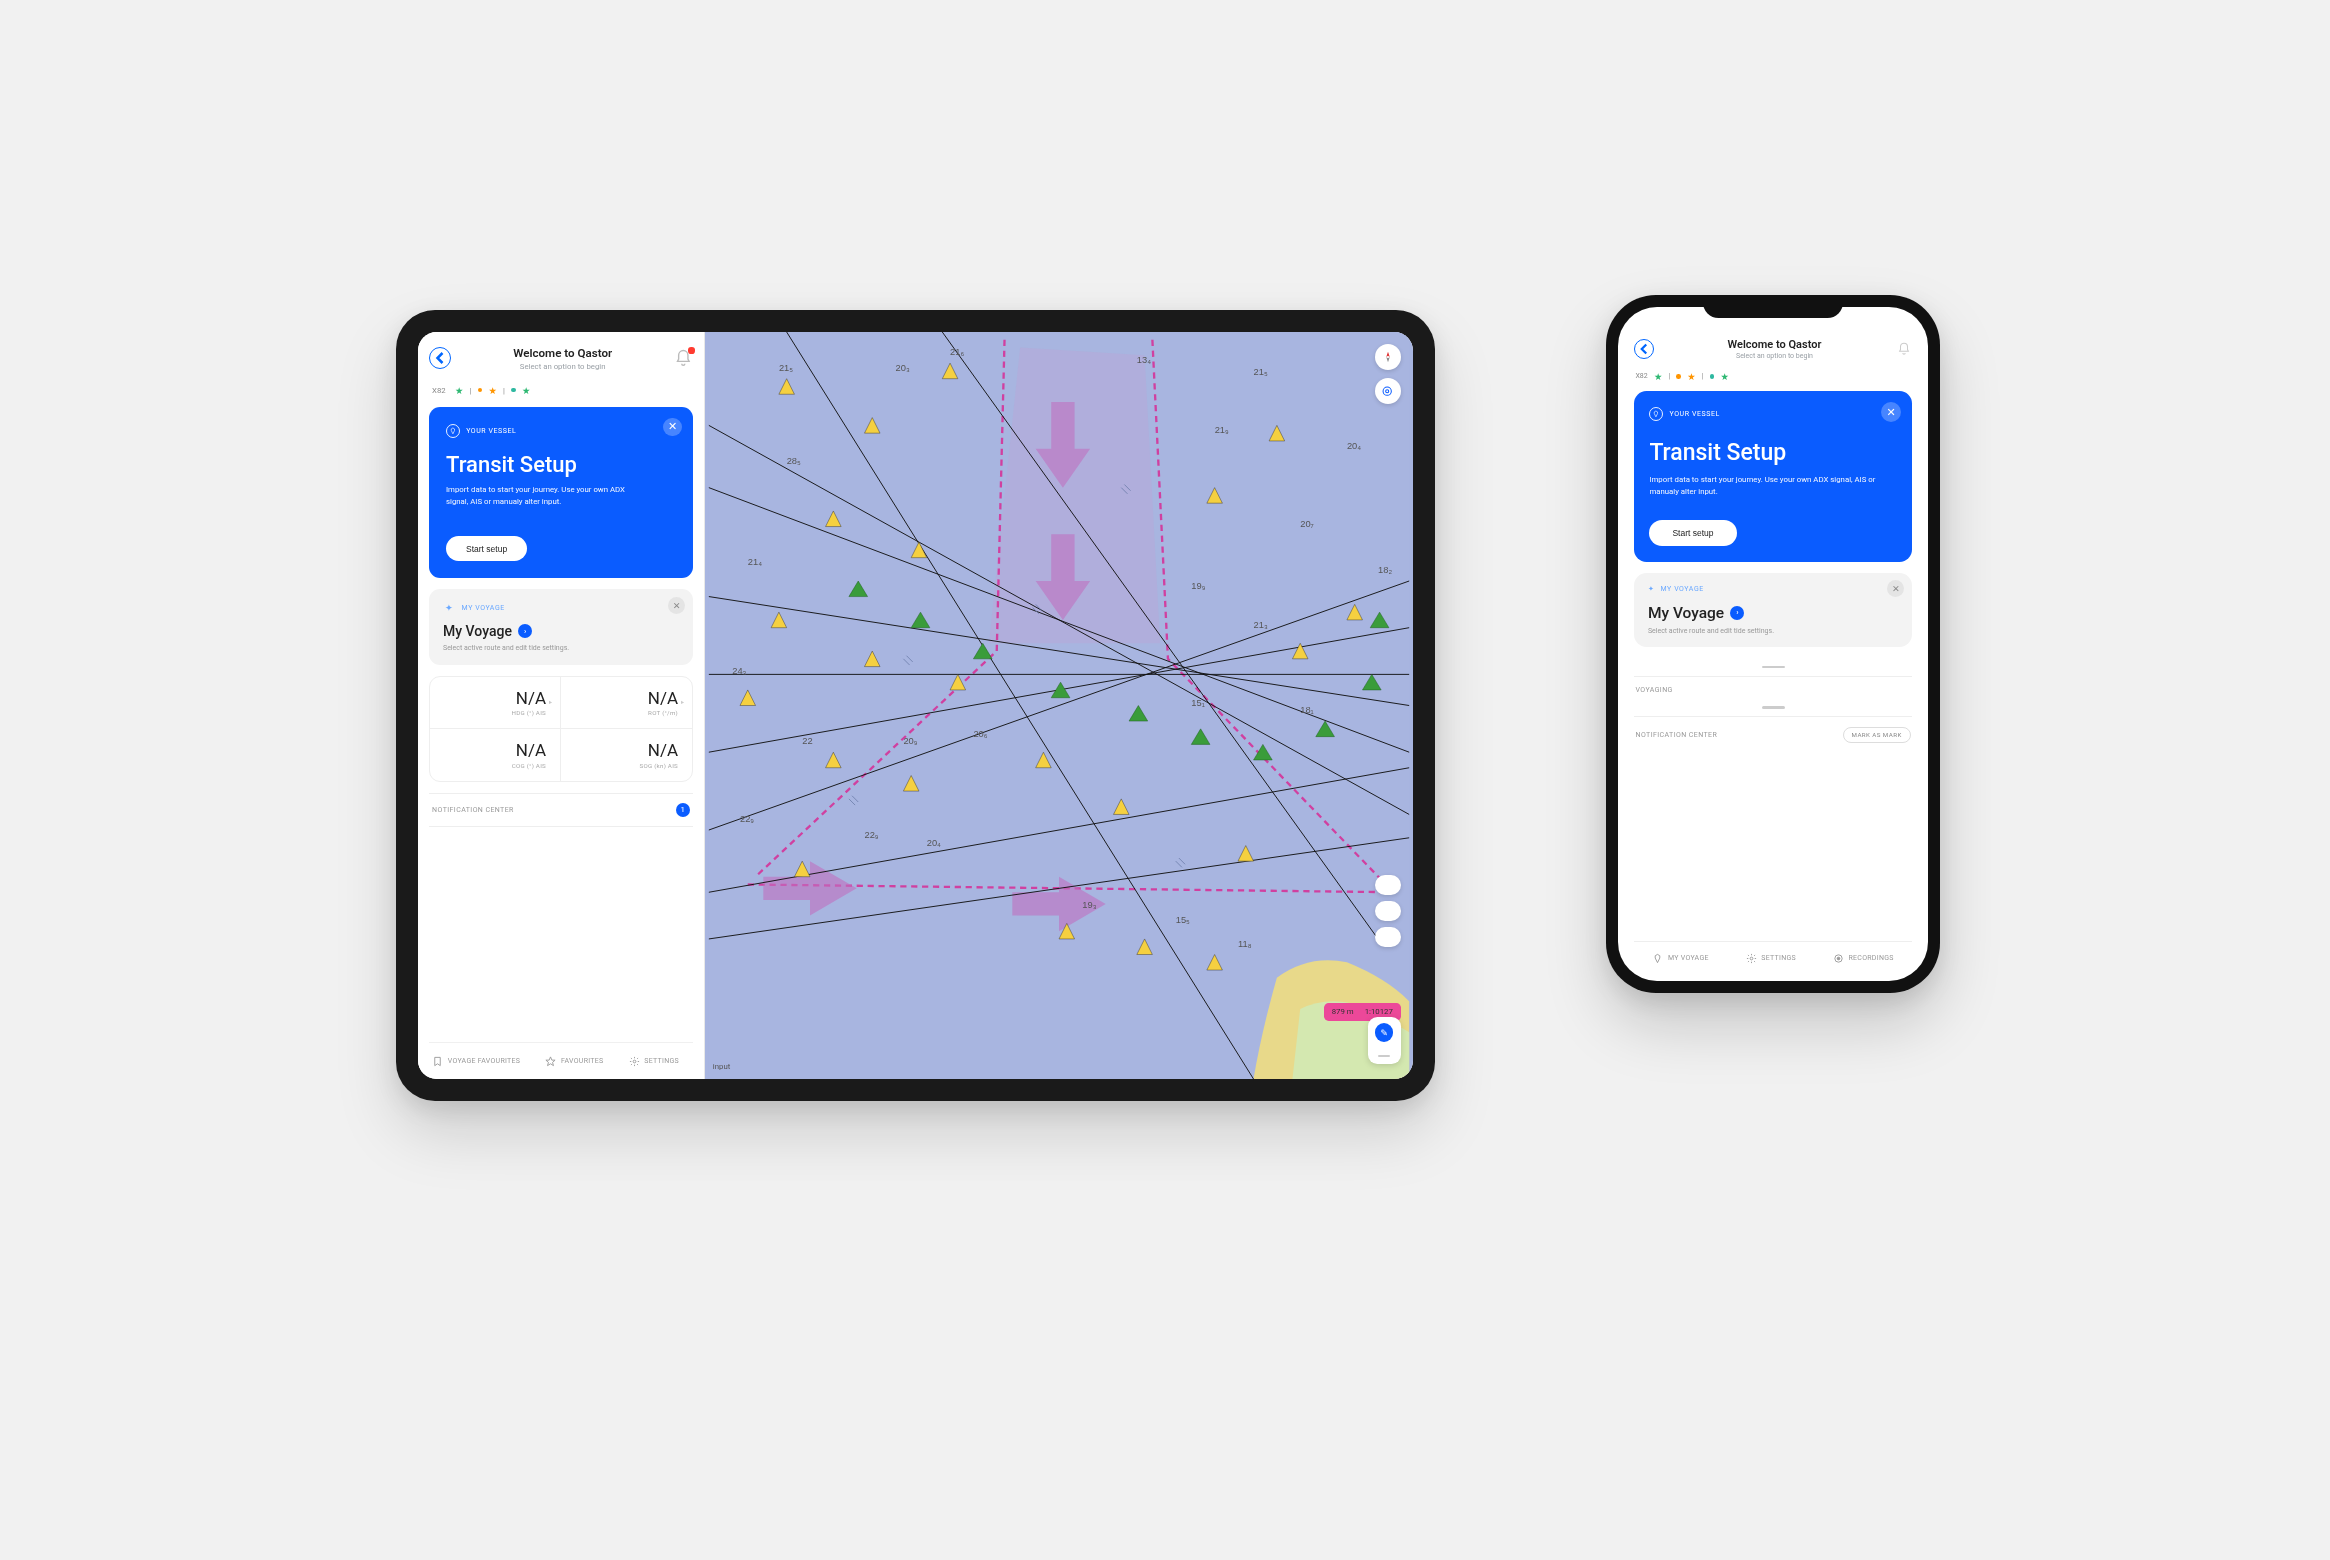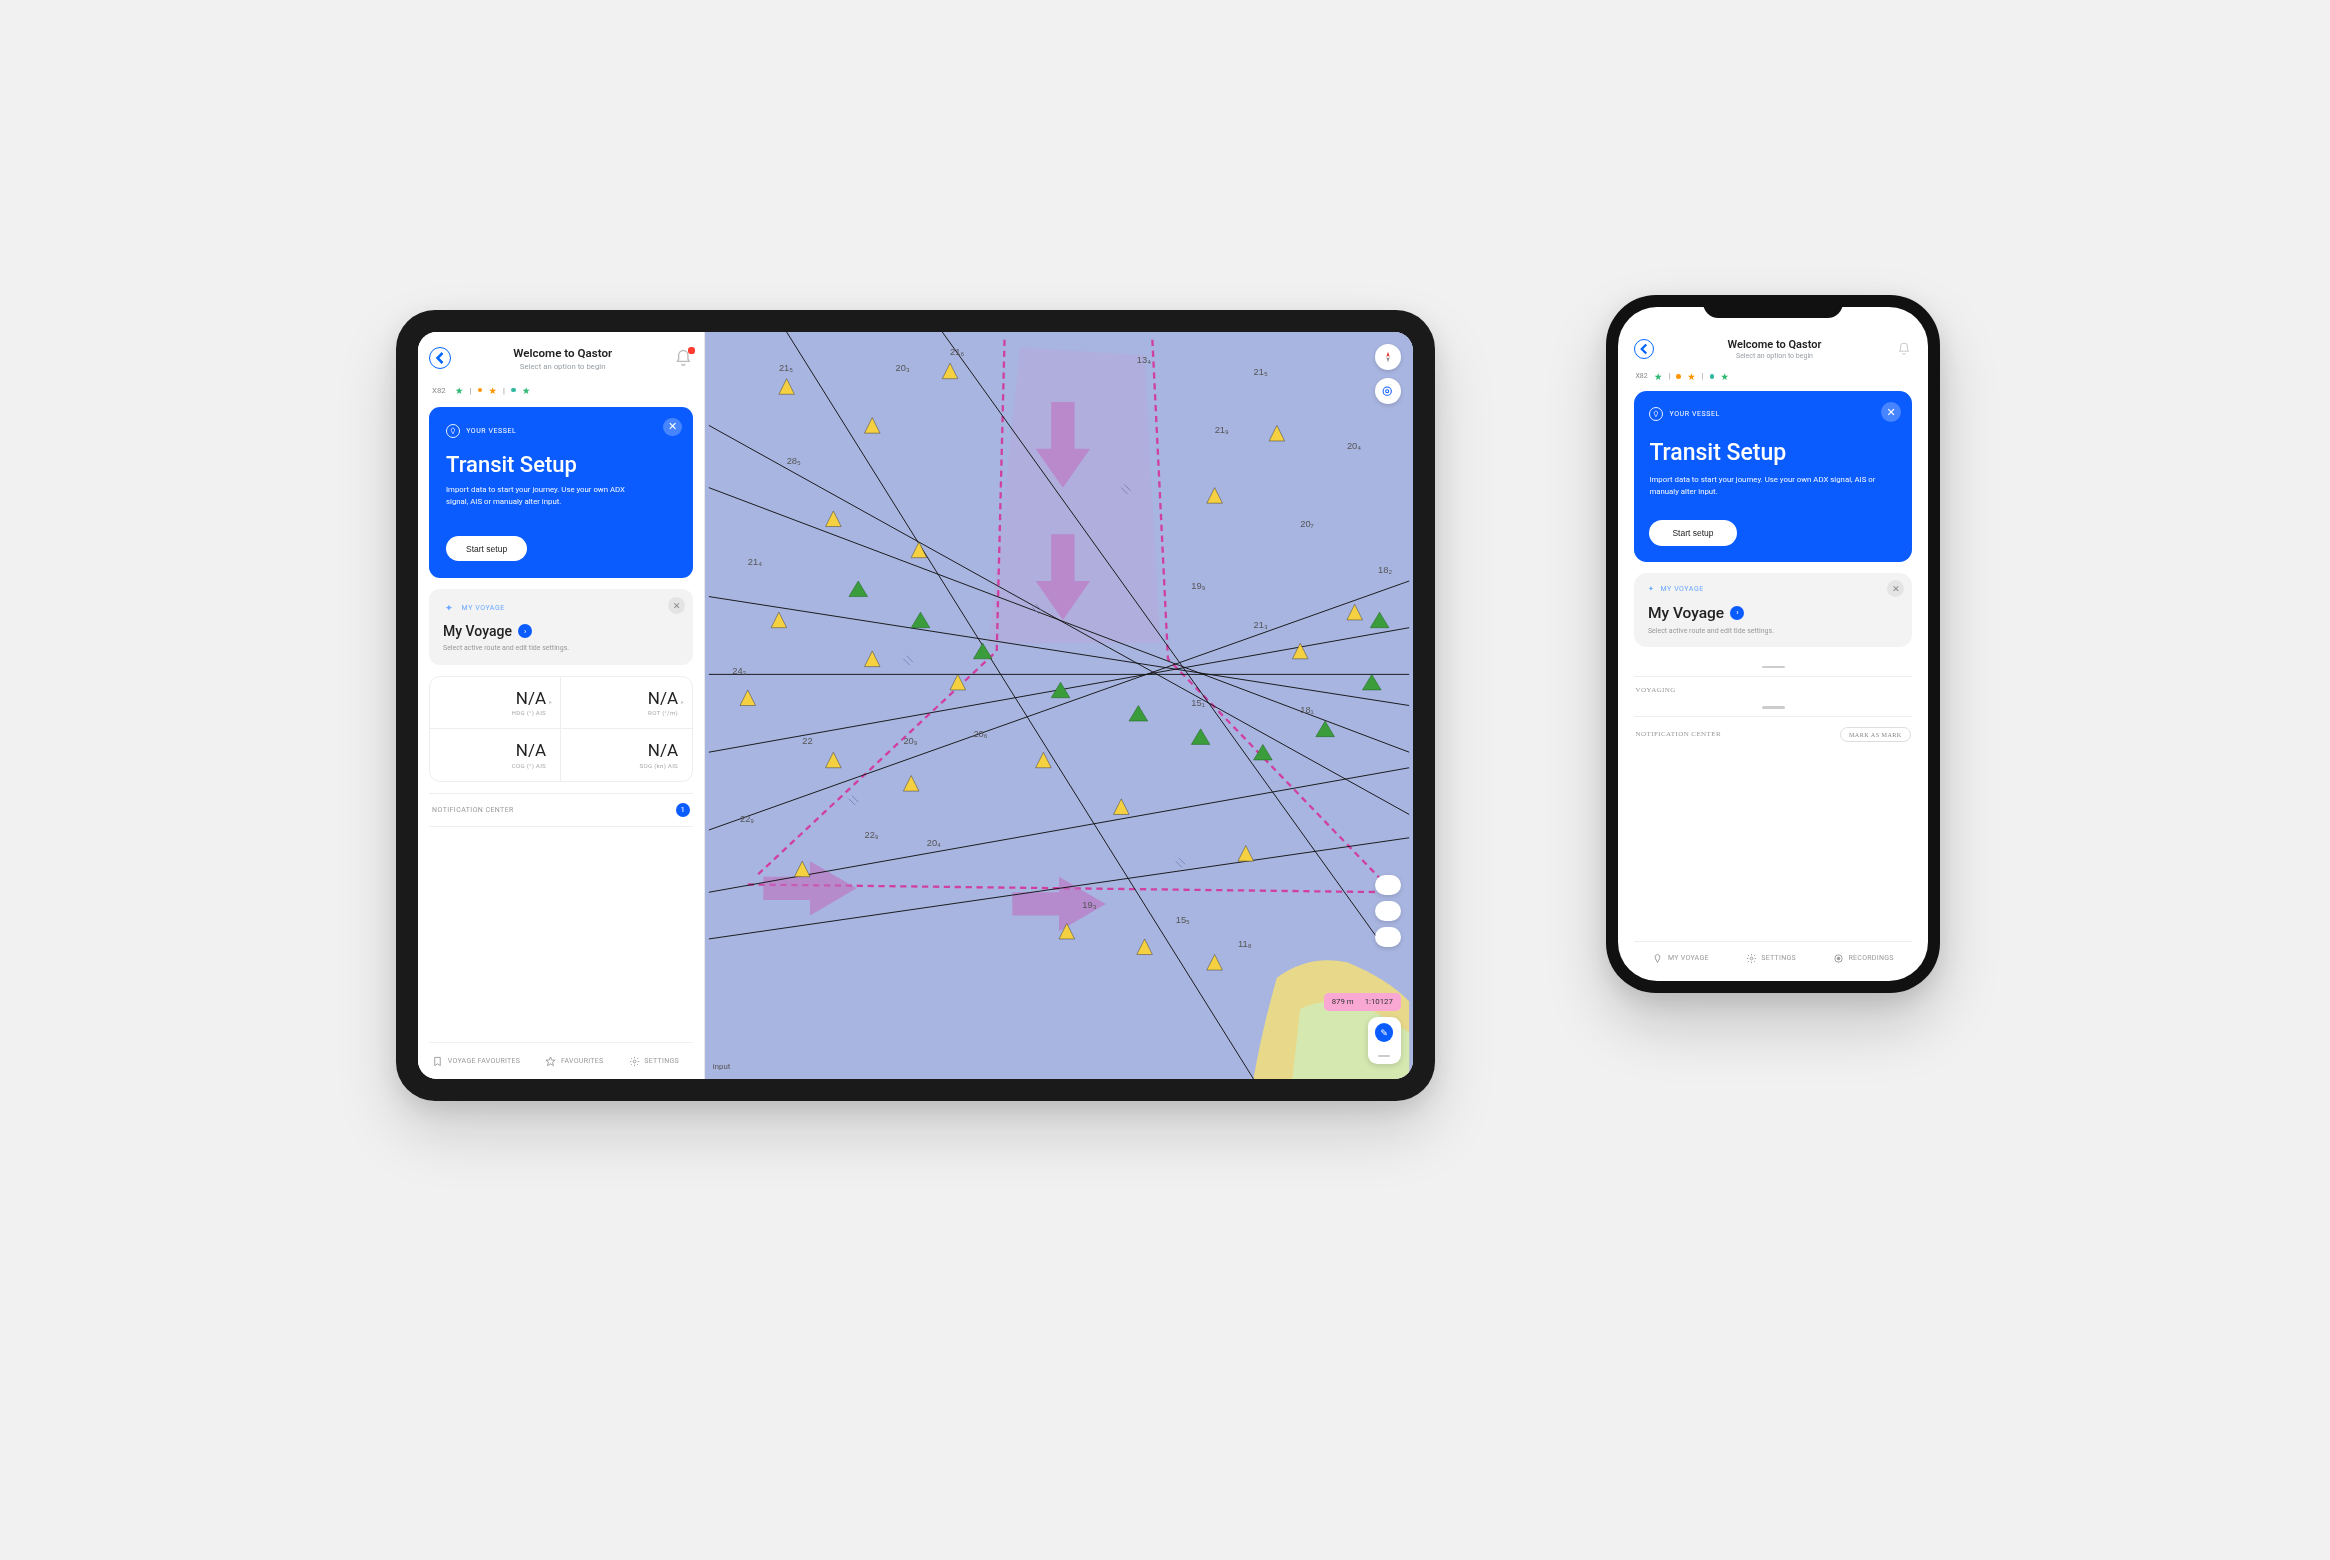--- a/index.html
+++ b/index.html
@@ -151,21 +151,21 @@
 .t-map {
   flex:1;position:relative;background:#a8b5e0;overflow:hidden;
 }
 .map-svg { position:absolute;inset:0;width:100%;height:100%; }
 .map-ctrl-tr { position:absolute;top:12.4px;right:12.4px;display:flex;flex-direction:column;gap:7.8px; }
 .map-round-btn {
   width:26px;height:26px;border-radius:50%;background:#fff;box-shadow:0 1.6px 4.7px rgba(0,0,0,0.15);
   display:flex;align-items:center;justify-content:center;font-size:11px;cursor:pointer;
 }
 .map-scale {
-  position:absolute;bottom:68px;right:12.4px;background:#f9a8d4;border-radius:4.7px;
+  position:absolute;bottom:58px;right:12.4px;background:#ec4899;border-radius:4.7px;
   padding:4.7px 7.8px;font-size:7.8px;color:#333;display:flex;gap:11px;margin-left:7px;
 }
 .map-fab {
   position:absolute;bottom:15.5px;right:12.4px;width:33px;height:47px;background:#fff;border-radius:9.3px;
   box-shadow:0 1.6px 6.2px rgba(0,0,0,0.15);display:flex;flex-direction:column;align-items:center;justify-content:space-around;
 }
 .map-fab .pen { width:18.6px;height:18.6px;border-radius:50%;background:#0a5cff;color:#fff;display:flex;align-items:center;justify-content:center;font-size:9.3px; }
 .map-fab .bar { width:12.4px;height:2.3px;background:#ccc;border-radius:1.6px; }
 .map-side-pills { position:absolute;right:12.4px;bottom:132px;display:flex;flex-direction:column;gap:6.2px; }
 .map-pill { width:26px;height:20px;border-radius:11px;background:#fff;box-shadow:0 1.6px 4.7px rgba(0,0,0,0.15); }
@@ -220,21 +220,21 @@
   background:#f3f3f3;border-radius:12.4px;padding:12.4px 14px;position:relative;margin-bottom:15.5px;
 }
 .p-card-grey .badge-row { display:flex;align-items:center;gap:6.2px;font-size:7px;color:#6aa8ff;letter-spacing:0.08em; }
 .p-card-grey .close-x { position:absolute;top:7.8px;right:7.8px;width:17px;height:17px;border-radius:50%;background:#e4e4e4;color:#888;display:flex;align-items:center;justify-content:center;font-size:9.3px;cursor:pointer; }
 .p-card-grey h3 { font-size:15.5px;font-weight:500;color:#222;margin-top:11px;display:flex;align-items:center;gap:6.2px; }
 .p-card-grey h3 .arrow-badge { width:14px;height:14px;border-radius:50%;background:#0a5cff;color:#fff;display:flex;align-items:center;justify-content:center;font-size:7.8px; }
 .p-card-grey .sub { font-size:7px;color:#999;margin-top:4.7px; }
 
 .p-section-row {
   border-top:0.8px solid #eee;padding:9.3px 1.6px;font-size:7px;color:#999;letter-spacing:0.06em;
-  display:flex;align-items:center;justify-content:space-between;font-family:Liberation Serif, serif;
+  display:flex;align-items:center;justify-content:space-between;
 }
 .p-section-row .mark-read {
   border:0.8px solid #ddd;border-radius:775px;padding:3.1px 7.8px;font-size:6.2px;color:#888;cursor:pointer;
 }
 .p-small-bar { width:23px;height:2.3px;background:#ccc;border-radius:1.6px;margin:3.1px auto 7.8px auto; }
 
 .p-bottom-nav {
   margin-top:auto;display:flex;justify-content:space-around;align-items:center;
   border-top:0.8px solid #eee;padding:11px 0 17px 0;
 }

